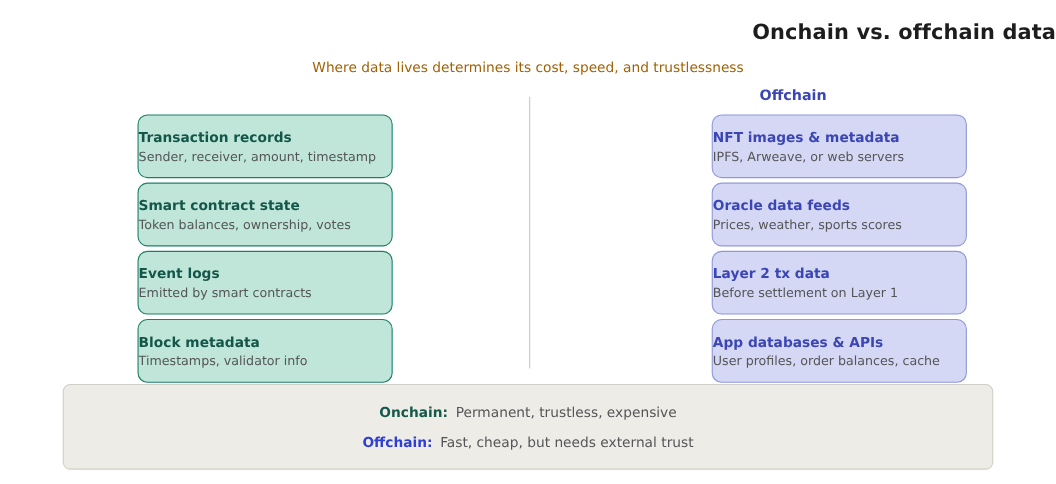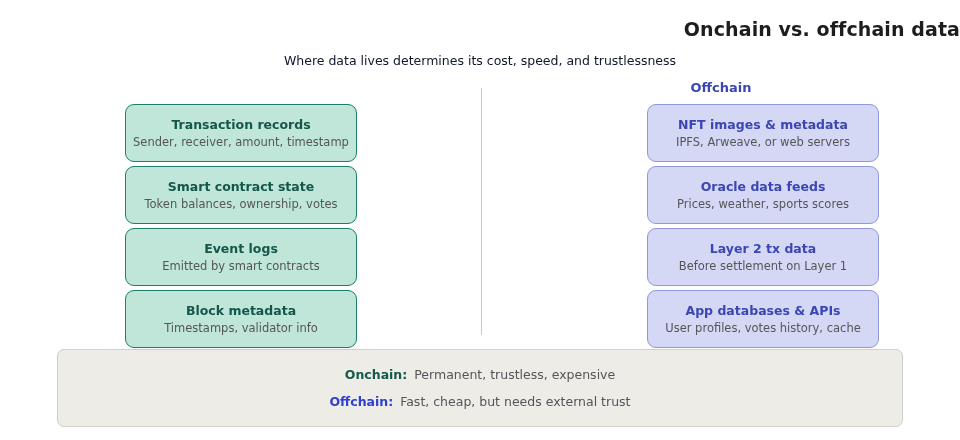--- a/index.html
+++ b/index.html
@@ -34,21 +34,21 @@
     color: #1d1d1f;
     letter-spacing: 0.1px;
   }
   .subtitle {
     position: absolute;
     left: 0;
     top: 53px;
     width: 960px;
     text-align: center;
     font-size: 12.5px;
-    color: #0f172a;
+    color: #a16207;
   }
 
   
   .col-head {
     position: absolute;
     top: 80px;
     width: 232px;
     text-align: center;
     font-size: 13px;
     font-weight: bold;
@@ -70,21 +70,20 @@
   .card {
     position: absolute;
     width: 232px;
     height: 58px;
     box-sizing: border-box;
     border-radius: 9px;
     border-width: 1.4px;
     border-style: solid;
     display: flex;
     flex-direction: column;
-    align-items: center;
     justify-content: center;
   }
   .card .c-title {
     font-size: 12.5px;
     font-weight: bold;
     line-height: 1.25;
     margin-bottom: 2px;
   }
   .card .c-desc {
     font-size: 11.5px;
@@ -179,21 +178,21 @@
   <div class="card offchain row1">
     <div class="c-title">Oracle data feeds</div>
     <div class="c-desc">Prices, weather, sports scores</div>
   </div>
   <div class="card offchain row2">
     <div class="c-title">Layer 2 tx data</div>
     <div class="c-desc">Before settlement on Layer 1</div>
   </div>
   <div class="card offchain row3">
     <div class="c-title">App databases &amp; APIs</div>
-    <div class="c-desc">User profiles, votes history, cache</div>
+    <div class="c-desc">User profiles, order balances, cache</div>
   </div>
 
   <div class="summary">
     <div class="sum-line">
       <span class="sum-label onchain">Onchain:</span>
       <span class="sum-text">Permanent, trustless, expensive</span>
     </div>
     <div class="sum-line">
       <span class="sum-label offchain">Offchain:</span>
       <span class="sum-text">Fast, cheap, but needs external trust</span>

